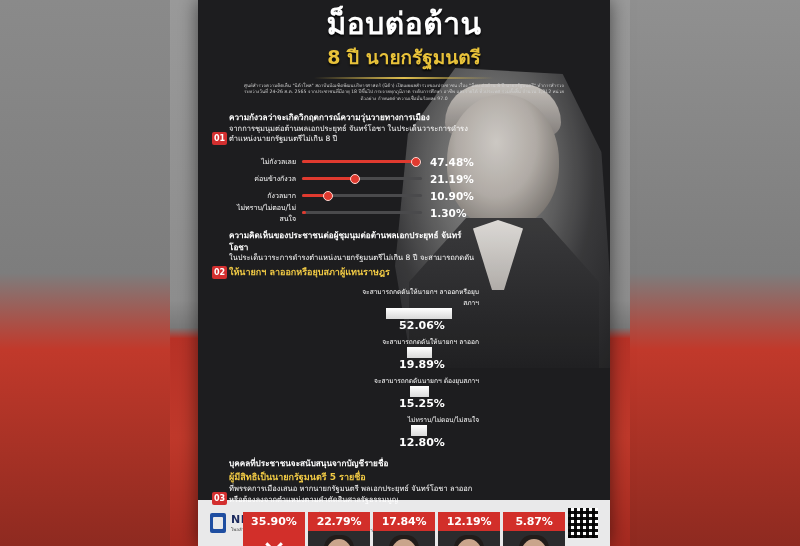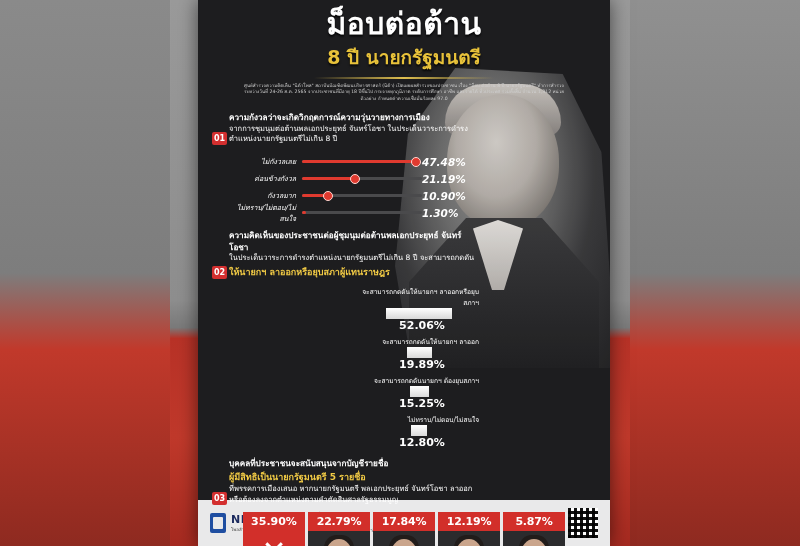--- a/index.html
+++ b/index.html
@@ -83,29 +83,29 @@
   .badge {
     flex: 0 0 auto; width: 15px; height: 13px; border-radius: 2px;
     background: #d32f2f; color: #fff; font-size: 8px; font-weight: bold;
     display: flex; align-items: center; justify-content: center; margin-top: 1px;
   }
   .sec-text { color: #ffffff; font-size: 7.5px; line-height: 1.42; max-width: 250px; }
   .sec-text .lead { font-weight: bold; font-size: 8.2px; color: #ffffff; display: block; }
   .sec-text .yellow { color: #f2cb45; font-weight: bold; font-size: 9px; display:block; margin-top:2px;}
 
   .bars { margin: 8px 0 0 16px; }
-  .bar-row { display: flex; align-items: center; height: 17px; font-style: italic; }
+  .bar-row { display: flex; align-items: center; height: 17px; }
   .bar-label { width: 74px; text-align: right; color: #ffffff; font-size: 7px; padding-right: 6px; }
   .bar-track { position: relative; height: 3px; background: #4a4a4c; flex: 0 0 120px; border-radius: 2px; }
   .bar-fill { position: absolute; left: 0; top: 0; height: 3px; background: #e03a2f; border-radius: 2px; }
   .bar-knob {
     position: absolute; top: -3.5px; width: 10px; height: 10px; border-radius: 50%;
     background: #e03a2f; border: 1.5px solid #ffd7d2; transform: translateX(-5px);
   }
-  .bar-val { color: #ffffff; font-size: 10.5px; font-weight: bold; }
+  .bar-val { color: #ffffff; font-size: 10.5px; font-weight: bold; padding-left: 8px; }
 
   .blocks { margin: 7px 0 0 30px; }
   .block-row { display: flex; align-items: center; margin-bottom: 4px; flex-direction: column; }
   .block-label { color: #ffffff; font-size: 6.6px; width: 132px; text-align: right; padding-right: 6px; }
   .block-bar { height: 11px; background: linear-gradient(to bottom,#fff,#d9d9d9); }
   .block-val { color: #ffffff; font-size: 11px; font-weight: bold; padding-left: 6px; }
 
   .people { display: flex; gap: 3px; margin: 7px 0 0 0; justify-content: center; }
   .person { width: 62px; }
   .p-pct {

